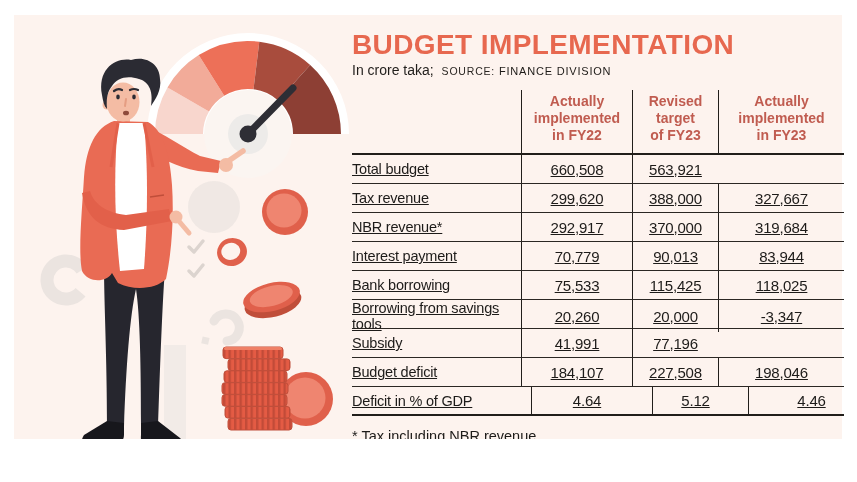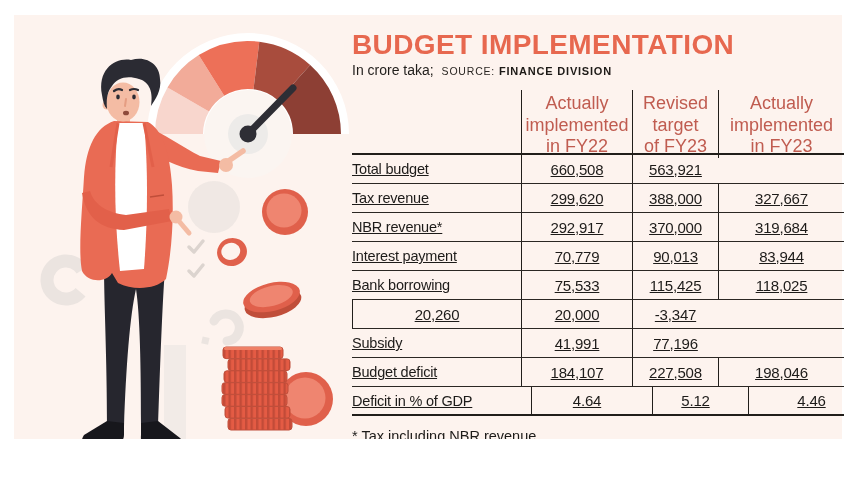--- a/index.html
+++ b/index.html
@@ -5,27 +5,27 @@
   * { margin:0; padding:0; box-sizing:border-box; }
   body { font-family:"Liberation Sans", sans-serif; background:#ffffff; }
   #canvas { position:relative; width:857px; height:439px; background:#ffffff; overflow:hidden; }
   .panel { position:absolute; left:14px; top:15px; width:828px; height:447px; background:#fdf3ee; }
   .illu  { position:absolute; left:14px; top:15px; }
 
   .title-block { position:absolute; left:352px; top:30px; width:494px; }
   .title-block h1 { font-size:28px; font-weight:bold; color:#e7684f; letter-spacing:0.4px; line-height:1.05; }
   .subtitle { margin-top:3px; color:#211e1b; font-size:14px; }
   .src-label { font-size:10.5px; letter-spacing:0.8px; margin-left:4px; color:#2a2622; }
-  .src-value { font-size:11px; font-weight:bold; letter-spacing:0.8px; color:#1d1a17; }
+  .src-value { font-size:11px; font-weight:normal; letter-spacing:0.8px; color:#1d1a17; }
 
   .budget-table { position:absolute; left:352px; top:90px; width:492px; color:#1d1b19; }
   .thead, .trow { display:grid; grid-template-columns:169px 111px 86px 126px; }
   .thead { height:65px; border-bottom:2.5px solid #211e1a; }
   .thead .hcell { border-left:1.5px solid #211e1a; text-align:center; padding-top:3px;
-                  font-weight:normal; font-size:18px; line-height:1.2; color:#c05c50; white-space:pre-line; }
+                  font-weight:bold; font-size:14px; line-height:1.2; color:#c05c50; white-space:pre-line; }
   .trow { height:29px; border-bottom:1px solid #2b2723;text-decoration:underline; }
   .trow:last-child { border-bottom:2.5px solid #211e1a;gap:10px; }
   .cell { display:flex; align-items:center; font-size:14.5px; letter-spacing:-0.2px; }
   .label-cell { justify-content:flex-start; padding-right:4px; }
   .value-cell { justify-content:center; border-left:1.5px solid #211e1a; font-size:15px; }
   .footnote { position:absolute; left:352px; top:428px; font-size:14.5px; color:#1d1b19; }
 </style>
 </head>
 <body>
 
@@ -180,20 +180,21 @@
           <div class="cell value-cell">90,013</div>
           <div class="cell value-cell">83,944</div>
         </div>
         <div class="trow">
           <div class="cell label-cell">Bank borrowing</div>
           <div class="cell value-cell">75,533</div>
           <div class="cell value-cell">115,425</div>
           <div class="cell value-cell">118,025</div>
         </div>
         <div class="trow">
+          <div class="cell label-cell">Borrowing from savings tools</div>
           <div class="cell value-cell">20,260</div>
           <div class="cell value-cell">20,000</div>
           <div class="cell value-cell">-3,347</div>
         </div>
         <div class="trow">
           <div class="cell label-cell">Subsidy</div>
           <div class="cell value-cell">41,991</div>
           <div class="cell value-cell">77,196</div>
         </div>
         <div class="trow">

